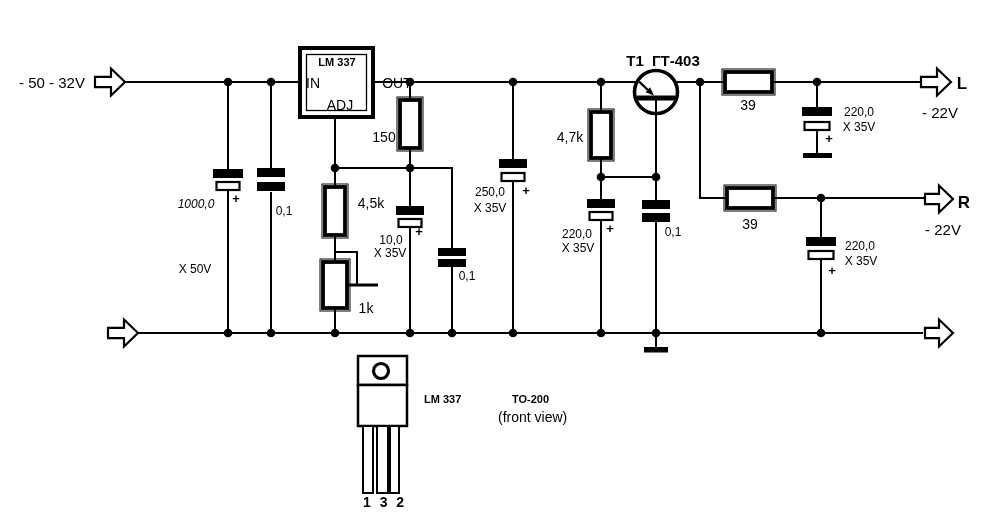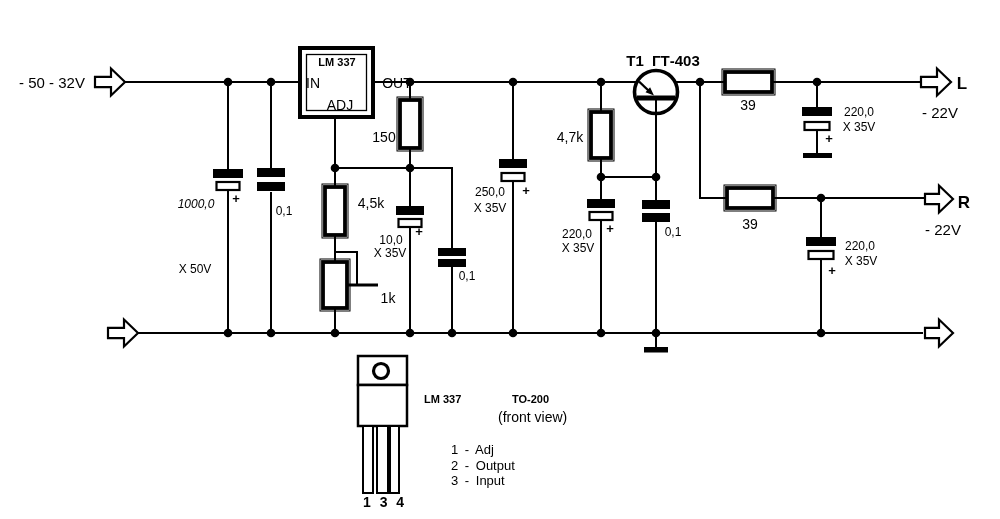--- a/index.html
+++ b/index.html
@@ -200,21 +200,21 @@
   <div class="lbl s14" style="left:365px;top:83px;margin-left:32px;">OUT</div>
   <div class="lbl s14" style="left:340px;top:105px;">ADJ</div>
 
   <div class="lbl s13" style="left:196px;top:204px;font-style:italic;">1000,0</div>
   <div class="lbl s13" style="left:195px;top:225px;margin-top:44px;">X 50V</div>
   <div class="lbl plus" style="left:236px;top:198px;">+</div>
   <div class="lbl s13" style="left:284px;top:211px;">0,1</div>
 
   <div class="lbl s14" style="left:384px;top:137px;">150</div>
   <div class="lbl s14" style="left:371px;top:203px;">4,5k</div>
-  <div class="lbl s14" style="left:366px;top:298px;margin-left:22px;">1k</div>
+  <div class="lbl s14" style="left:366px;top:308px;">1k</div>
 
   <div class="lbl s13" style="left:391px;top:240px;">10,0</div>
   <div class="lbl s13" style="left:390px;top:253px;">X 35V</div>
   <div class="lbl plus" style="left:419px;top:231px;">+</div>
   <div class="lbl s13" style="left:467px;top:276px;">0,1</div>
 
   <div class="lbl s13" style="left:490px;top:192px;">250,0</div>
   <div class="lbl s13" style="left:490px;top:208px;">X 35V</div>
   <div class="lbl plus" style="left:526px;top:190px;">+</div>
 
@@ -239,21 +239,16 @@
 
   <div class="lbl b s17" style="left:962px;top:83px;">L</div>
   <div class="lbl s15" style="left:940px;top:112px;">- 22V</div>
   <div class="lbl b s17" style="left:964px;top:202px;">R</div>
   <div class="lbl s15" style="left:943px;top:229px;">- 22V</div>
 
   <div class="lbl la b s16" style="left:424px;top:399px;">LM 337</div>
   <div class="lbl la b s16" style="left:512px;top:399px;">TO-200</div>
   <div class="lbl la s14" style="left:498px;top:417px;">(front view)</div>
 
-  <div class="pinlist">
-    <div>1 - Adj</div>
-    <div>2 - Output</div>
-    <div>3 - Input</div>
-  </div>
-
-  <div class="lbl la legs" style="left:363px;top:502px;">1 3 4</div>
+
+  <div class="lbl la legs" style="left:363px;top:502px;">1 3 2</div>
 
 </div>
 
 </body></html>

